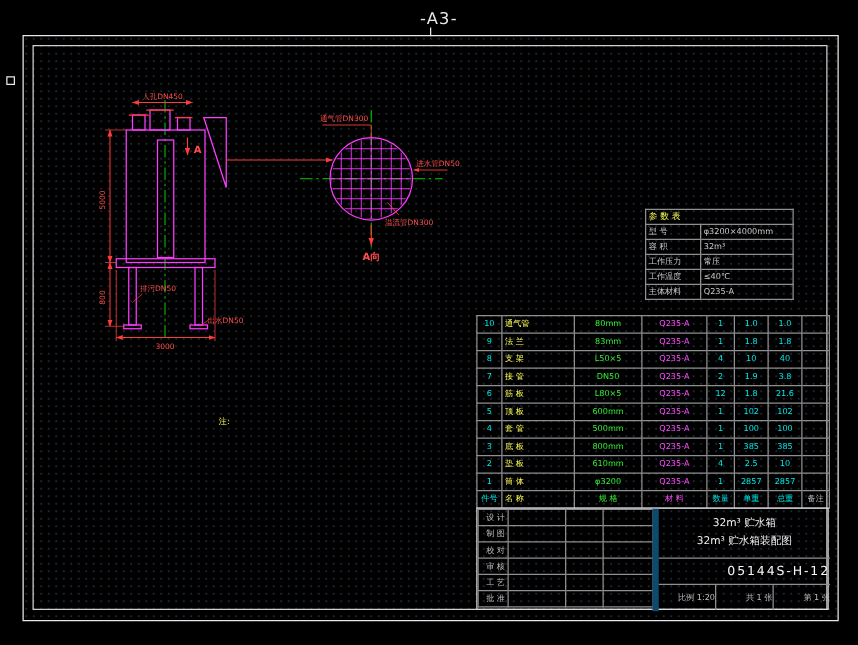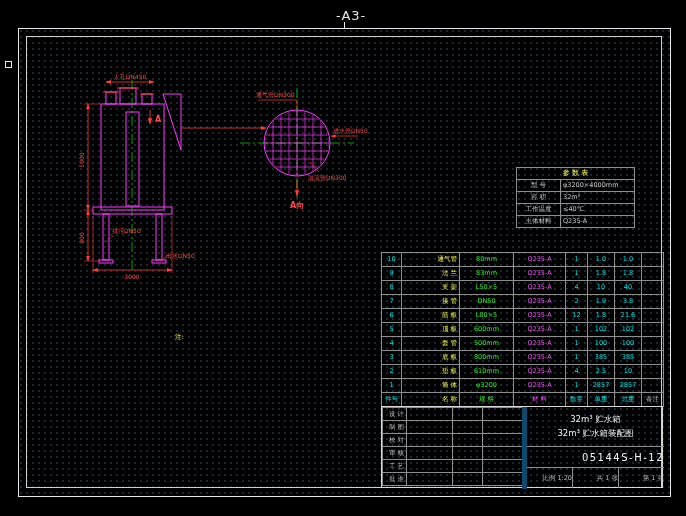--- a/index.html
+++ b/index.html
@@ -17,28 +17,28 @@
   .top-tick{left:344px;top:22px;width:1px;height:7px;background:#e8e8e8}
   
   table{border-collapse:collapse;table-layout:fixed}
   td{border:1px solid #8f8f8f;overflow:hidden;white-space:nowrap;
      font-size:6.5px;line-height:1;padding:0 2px}
   
   .param{left:516px;top:167px;width:118px}
   .param table{width:118px;border:1px solid #cfcfcf}
   .param td{height:12px;color:#c9c9c9}
   .param .p-title{color:#ffff55;text-align:left;font-size:7px}
-  .param td:first-child{text-align:center}
+  .param td:first-child{text-align:left}
   
   .bom{left:381px;top:252px;width:282px}
   .bom table{width:282px;border:1px solid #d8d8d8}
   .bom tr{height:14px}
   .bom td{text-align:center}
   .bom tbody td:nth-child(1){color:#00e5e5}
-  .bom tbody td:nth-child(2){color:#ffff55;text-align:right}
+  .bom tbody td:nth-child(2){color:#ffff55;text-align:left}
   .bom tbody td:nth-child(3){color:#33ee33}
   .bom tbody td:nth-child(4){color:#ff4dff}
   .bom tbody td:nth-child(5),
   .bom tbody td:nth-child(6),
   .bom tbody td:nth-child(7){color:#00e5e5}
   .bom tbody td:nth-child(8){color:#bdbdbd}
   .bom .bom-h td{color:#bdbdbd}
   
   .tblock{left:381px;top:406px;width:282px;height:82px;border:1px solid #d8d8d8}
   .sig{position:absolute;left:0;top:0}
@@ -189,20 +189,24 @@
     <tbody>
         <tr>
     <td>型  号</td>
     <td>φ3200×4000mm</td>
   </tr>
         <tr>
     <td>容  积</td>
     <td>32m³</td>
   </tr>
         <tr>
+    <td>工作压力</td>
+    <td>常压</td>
+  </tr>
+        <tr>
     <td>工作温度</td>
     <td>≤40℃</td>
   </tr>
         <tr>
     <td>主体材料</td>
     <td>Q235-A</td>
   </tr>
       </tbody>
   </table>
 </div>

